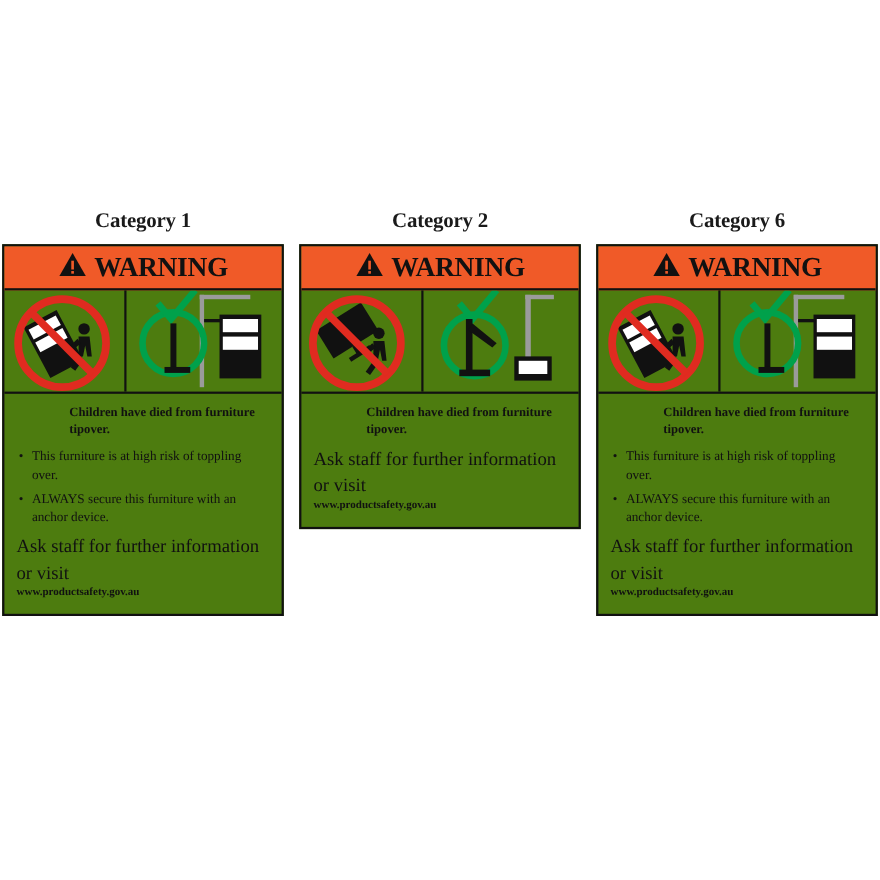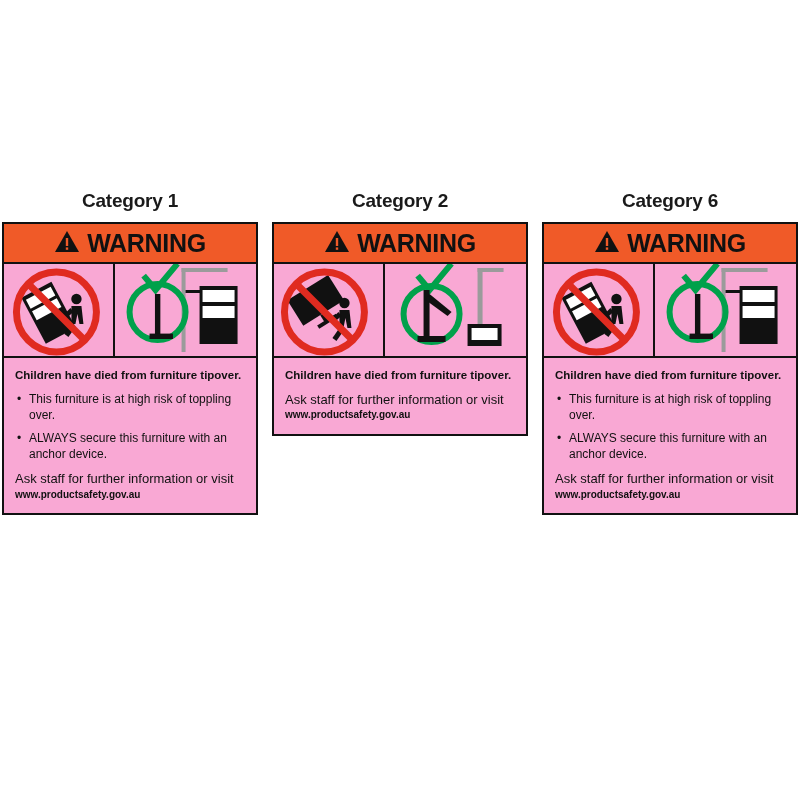--- a/index.html
+++ b/index.html
@@ -25,33 +25,34 @@
     display: flex;
     justify-content: center;
     align-items: flex-start;
     gap: 38px;
   }
   .card {
     width: 232px;
     display: flex;
     flex-direction: column;
     align-items: center;
+    font-family: Liberation Serif, serif;
   }
   .cat-title {
     font-size: 19px;
     font-weight: bold;
     color: #1a1a1a;
     margin-bottom: 10px;
     letter-spacing: -0.2px;
   }
   .label {
     width: 256px;
     border: 2px solid #111111;
     box-sizing: border-box;
-    background: #f9a8d4;
+    background: #4d7c0f;
   }
   .warn-bar {
     background: #f05a28;
     border-bottom: 2px solid #111111;
     height: 38px;
     display: flex;
     align-items: center;
     justify-content: center;
     gap: 7px;
   }
@@ -84,41 +85,42 @@
   }
   .body {
     padding: 10px 11px 12px 11px;
   }
   .body-head {
     font-size: 11.5px;
     font-weight: bold;
     color: #111111;
     line-height: 1.35;
     margin-bottom: 7px;
+    margin-left: 48px;
   }
   ul.bullets {
     margin: 0 0 7px 0;
     padding: 0 0 0 14px;
     list-style: none;
   }
   ul.bullets li {
     position: relative;
     font-size: 12px;
     color: #111111;
     line-height: 1.38;
     margin-bottom: 6px;
   }
   ul.bullets li:before {
     content: "\2022";
     position: absolute;
     left: -12px;
     top: 0;
   }
   .ask {
-    font-size: 13px;
+    font-size: 17px;
     color: #111111;
     line-height: 1.38;
   }
   .url {
     font-size: 10px;
     font-weight: bold;
     color: #111111;
     line-height: 1.38;
     display: block;
   }

